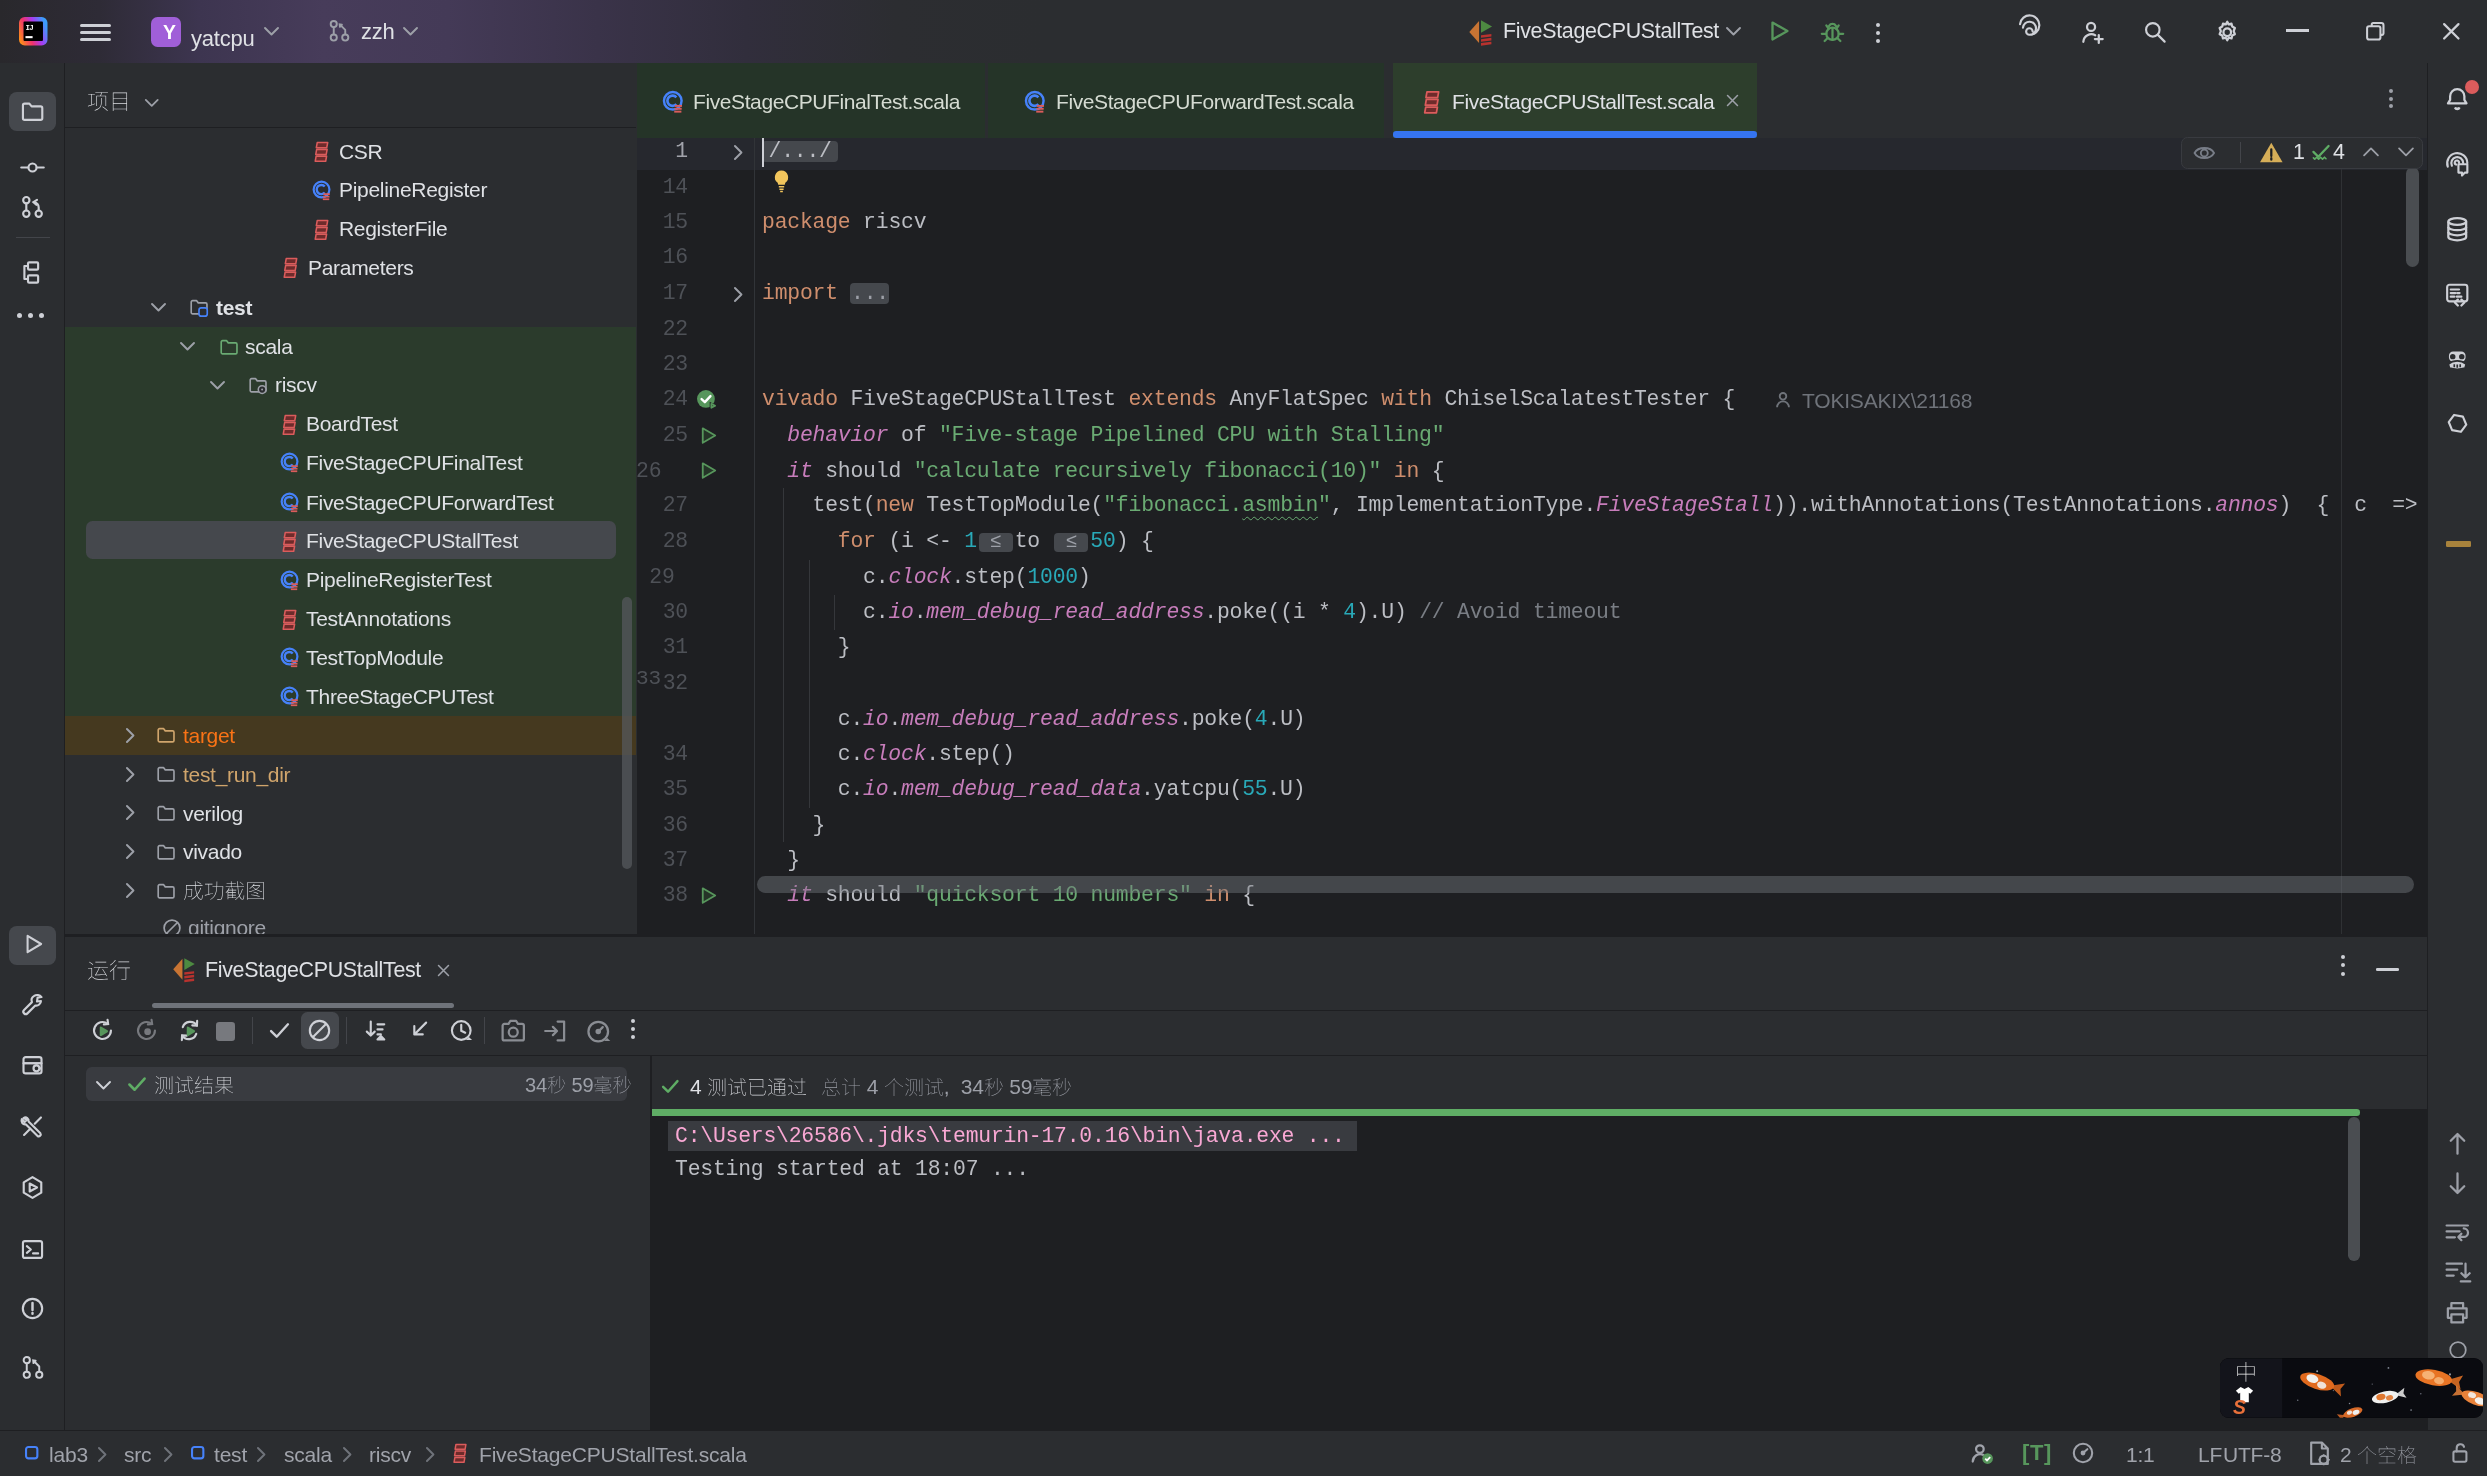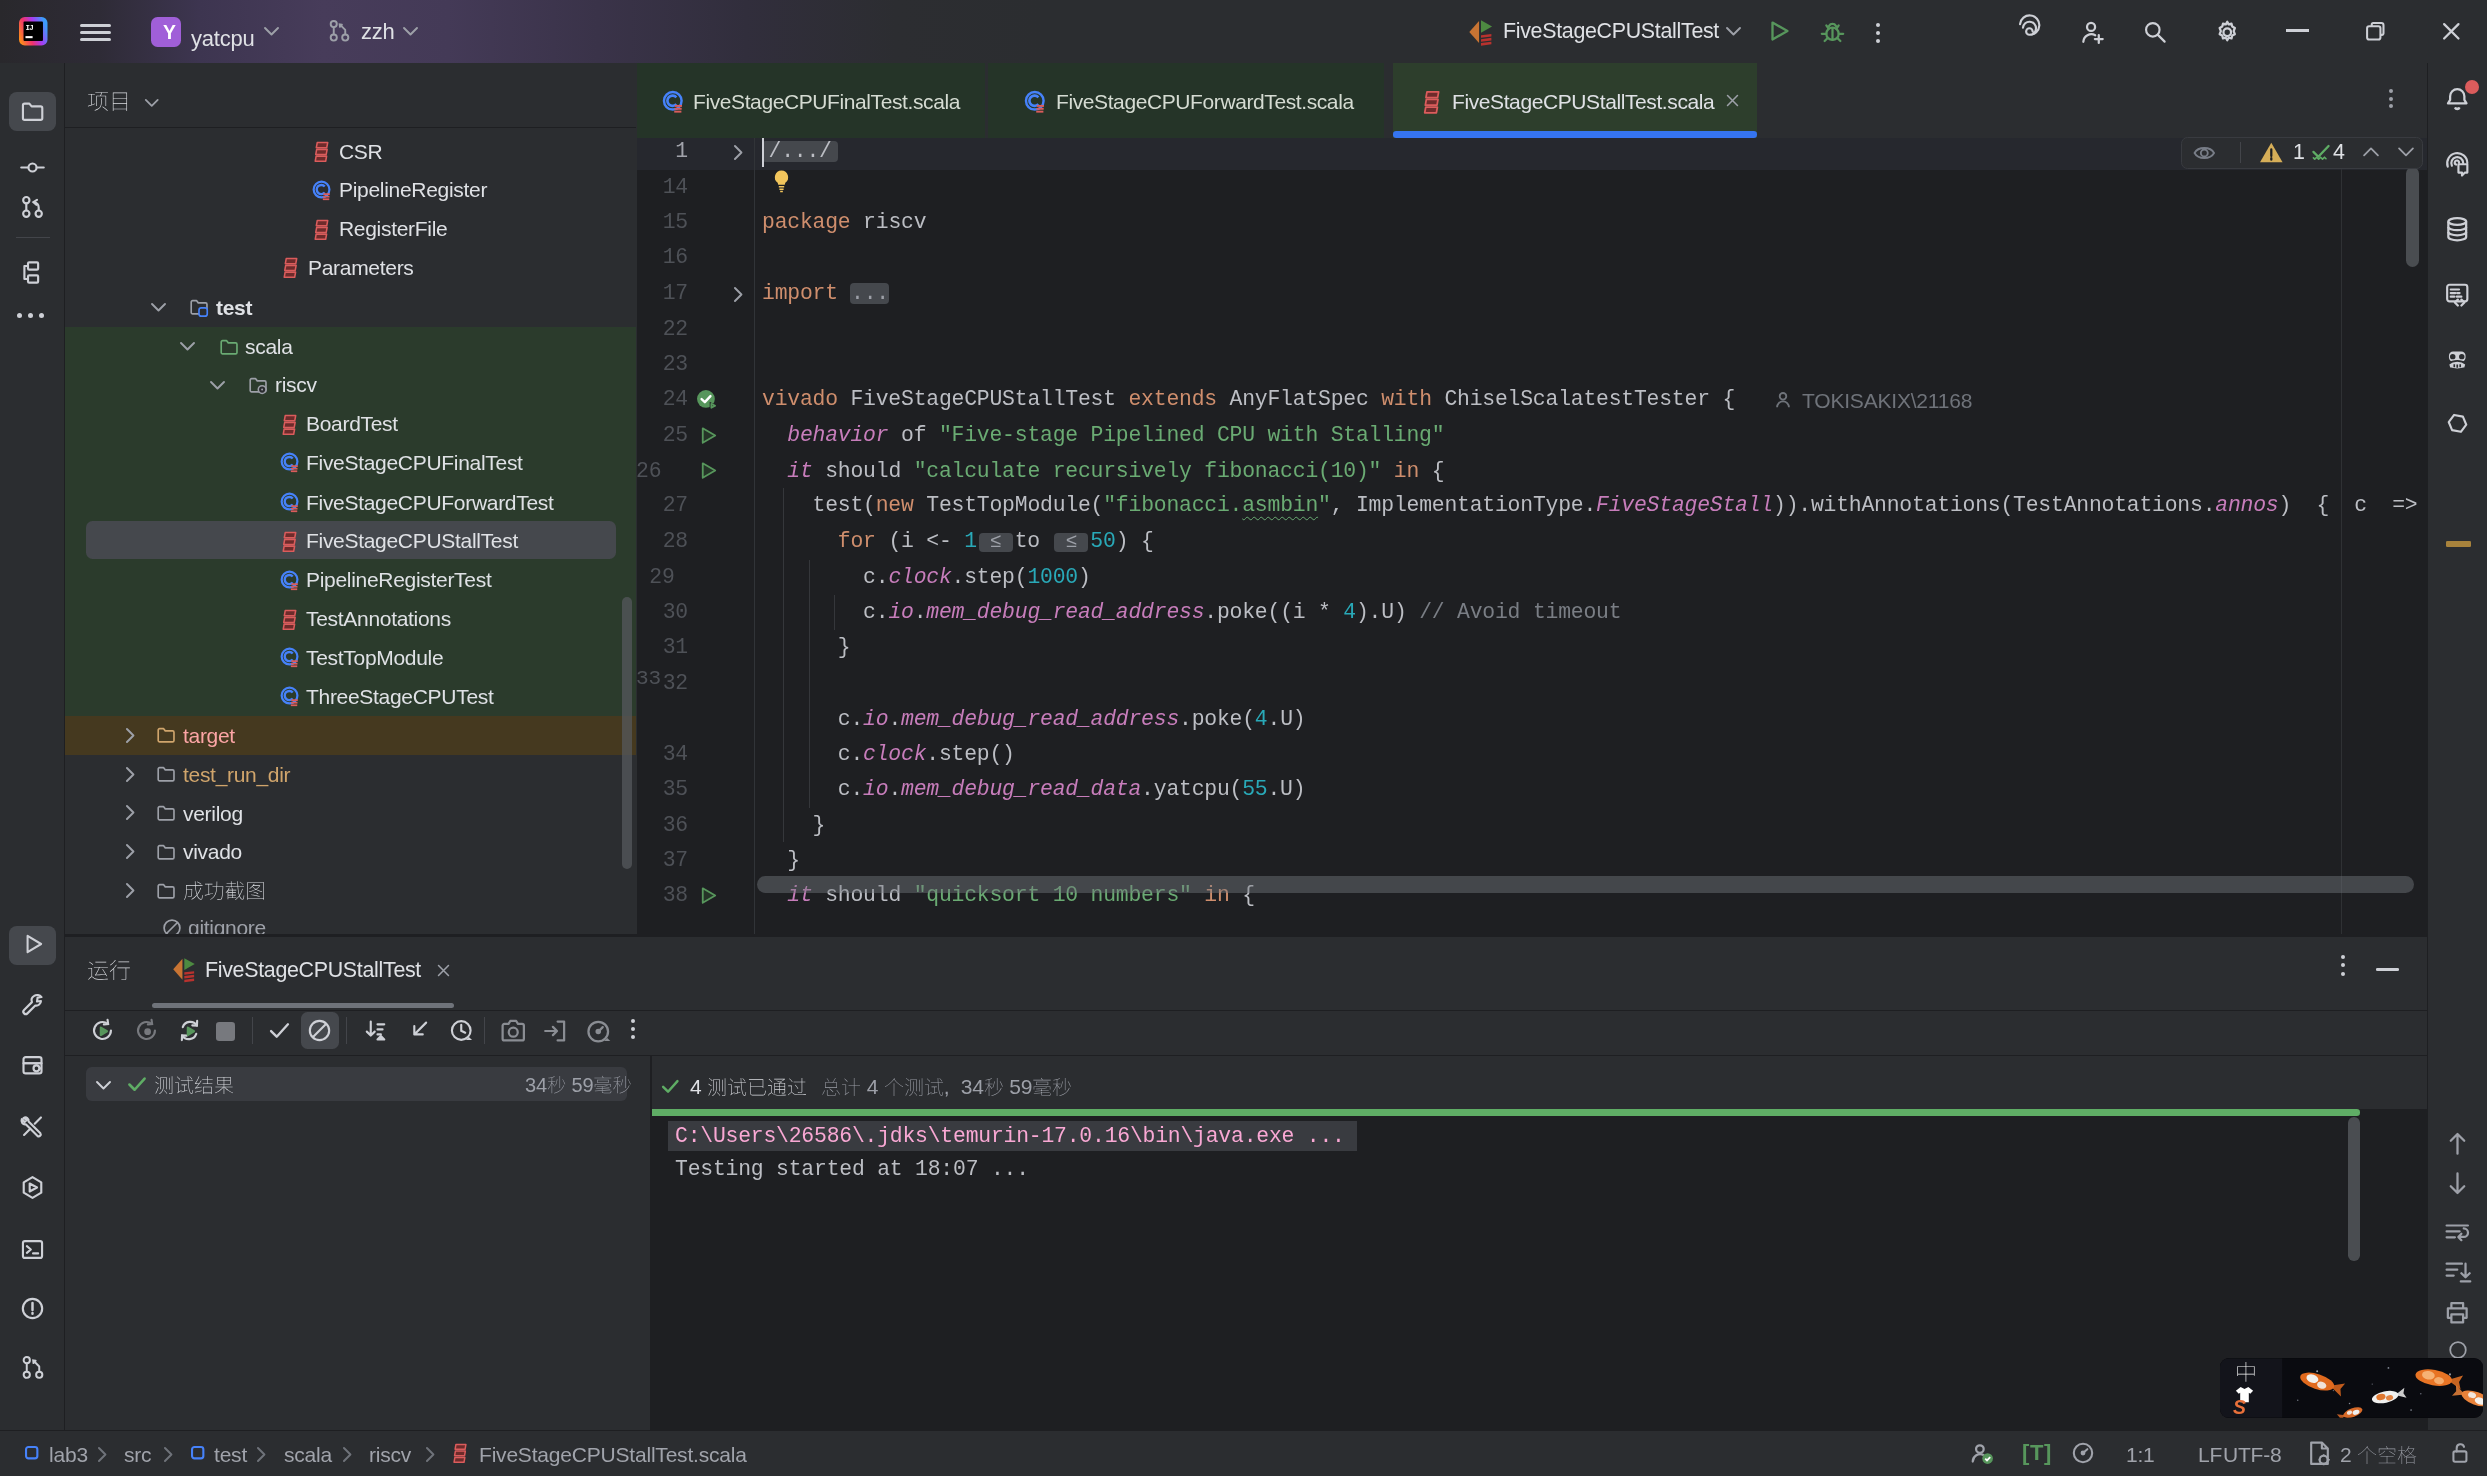--- a/index.html
+++ b/index.html
@@ -283,21 +283,21 @@
 <g stroke="#db5c5c" stroke-width="1.9">
       <path d="M13.5 16.5 h7"></path>
       <path d="M13.2 19.3 h7"></path>
       <path d="M12.9 22.1 h7"></path>
     </g>
   </svg>
 <div class="t" style="left:306px;top:686px;font-size:21px;color:#dfe1e5;letter-spacing:-0.3px">ThreeStageCPUTest</div>
 <svg style="position:absolute;left:155px;top:724px" width="22" height="22" viewBox="0 0 24 24">
 <path d="M3.5 6.5 a1.5 1.5 0 0 1 1.5-1.5 h4.2 l2 2.5 h8 a1.5 1.5 0 0 1 1.5 1.5 v9 a1.5 1.5 0 0 1 -1.5 1.5 h-14.2 a1.5 1.5 0 0 1 -1.5-1.5 Z" fill="none" stroke="#d0a56c" stroke-width="1.8" stroke-linejoin="round"></path>
   </svg>
-<div class="t" style="left:183px;top:725px;font-size:21px;color:#fca5a5;letter-spacing:-0.3px">target</div>
+<div class="t" style="left:183px;top:725px;font-size:21px;color:#f97316;letter-spacing:-0.3px">target</div>
 <svg style="position:absolute;left:155px;top:763px" width="22" height="22" viewBox="0 0 24 24">
 <path d="M3.5 6.5 a1.5 1.5 0 0 1 1.5-1.5 h4.2 l2 2.5 h8 a1.5 1.5 0 0 1 1.5 1.5 v9 a1.5 1.5 0 0 1 -1.5 1.5 h-14.2 a1.5 1.5 0 0 1 -1.5-1.5 Z" fill="none" stroke="#9da0a8" stroke-width="1.8" stroke-linejoin="round"></path>
   </svg>
 <div class="t" style="left:183px;top:764px;font-size:21px;color:#d0a56c;letter-spacing:-0.3px">test_run_dir</div>
 <svg style="position:absolute;left:155px;top:802px" width="22" height="22" viewBox="0 0 24 24">
 <path d="M3.5 6.5 a1.5 1.5 0 0 1 1.5-1.5 h4.2 l2 2.5 h8 a1.5 1.5 0 0 1 1.5 1.5 v9 a1.5 1.5 0 0 1 -1.5 1.5 h-14.2 a1.5 1.5 0 0 1 -1.5-1.5 Z" fill="none" stroke="#9da0a8" stroke-width="1.8" stroke-linejoin="round"></path>
   </svg>
 <div class="t" style="left:183px;top:803px;font-size:21px;color:#dfe1e5;letter-spacing:-0.3px">verilog</div>
 <svg style="position:absolute;left:155px;top:841px" width="22" height="22" viewBox="0 0 24 24">
 <path d="M3.5 6.5 a1.5 1.5 0 0 1 1.5-1.5 h4.2 l2 2.5 h8 a1.5 1.5 0 0 1 1.5 1.5 v9 a1.5 1.5 0 0 1 -1.5 1.5 h-14.2 a1.5 1.5 0 0 1 -1.5-1.5 Z" fill="none" stroke="#9da0a8" stroke-width="1.8" stroke-linejoin="round"></path>

